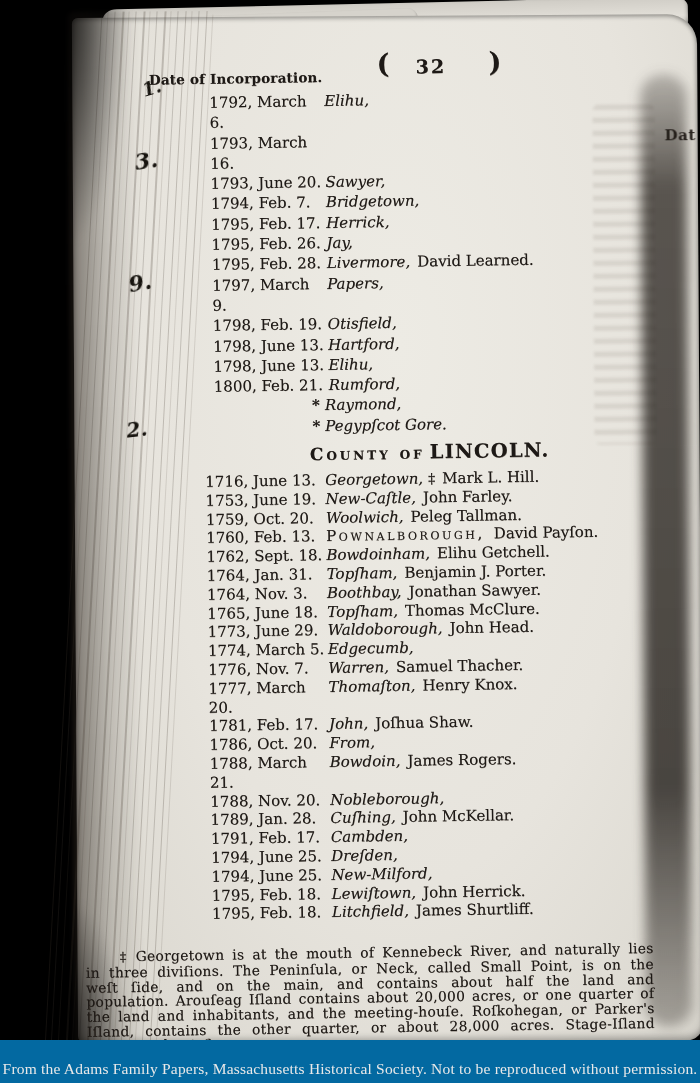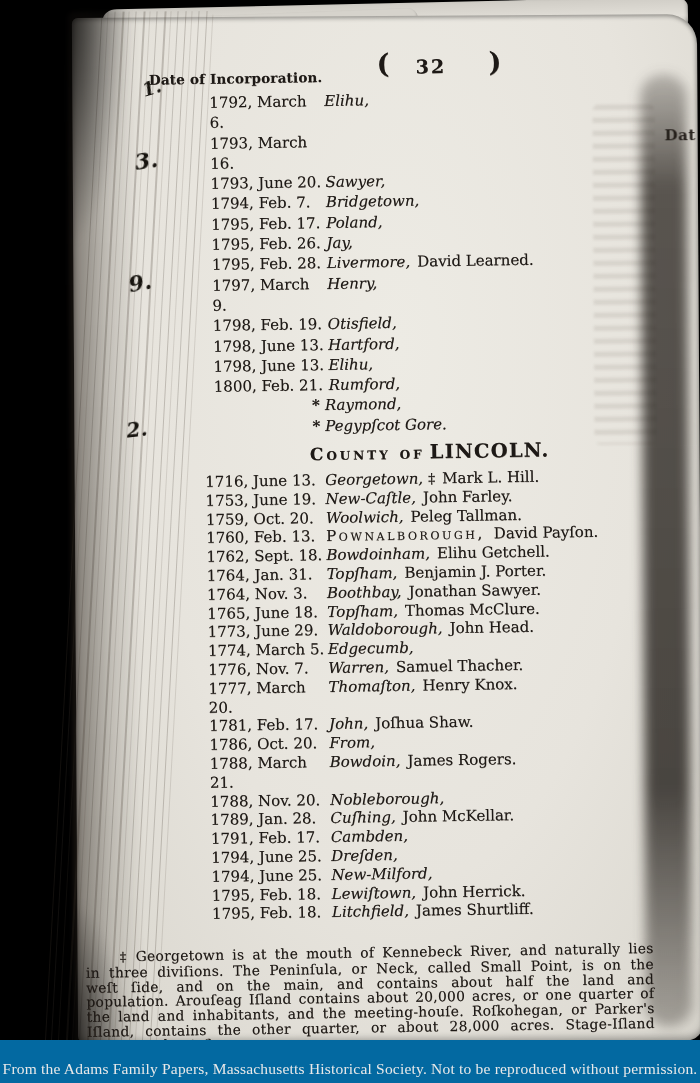--- a/index.html
+++ b/index.html
@@ -188,33 +188,33 @@
         <div class="row">
           <span class="date">1793, June 20.</span>
           <span class="entry"><span class="town">Sawyer,</span></span>
         </div>
         <div class="row">
           <span class="date">1794, Feb. 7.</span>
           <span class="entry"><span class="town">Bridgetown,</span></span>
         </div>
         <div class="row">
           <span class="date">1795, Feb. 17.</span>
-          <span class="entry"><span class="town">Poland,</span></span>
+          <span class="entry"><span class="town">Herrick,</span></span>
         </div>
         <div class="row">
           <span class="date">1795, Feb. 26.</span>
           <span class="entry"><span class="town">Jay,</span></span>
         </div>
         <div class="row">
           <span class="date">1795, Feb. 28.</span>
           <span class="entry"><span class="town">Livermore,</span><span class="person">David Learned.</span></span>
         </div>
         <div class="row">
           <span class="date">1797, March 9.</span>
-          <span class="entry"><span class="town">Henry,</span></span>
+          <span class="entry"><span class="town">Papers,</span></span>
         </div>
         <div class="row">
           <span class="date">1798, Feb. 19.</span>
           <span class="entry"><span class="town">Otisfield,</span></span>
         </div>
         <div class="row">
           <span class="date">1798, June 13.</span>
           <span class="entry"><span class="town">Hartford,</span></span>
         </div>
         <div class="row">

